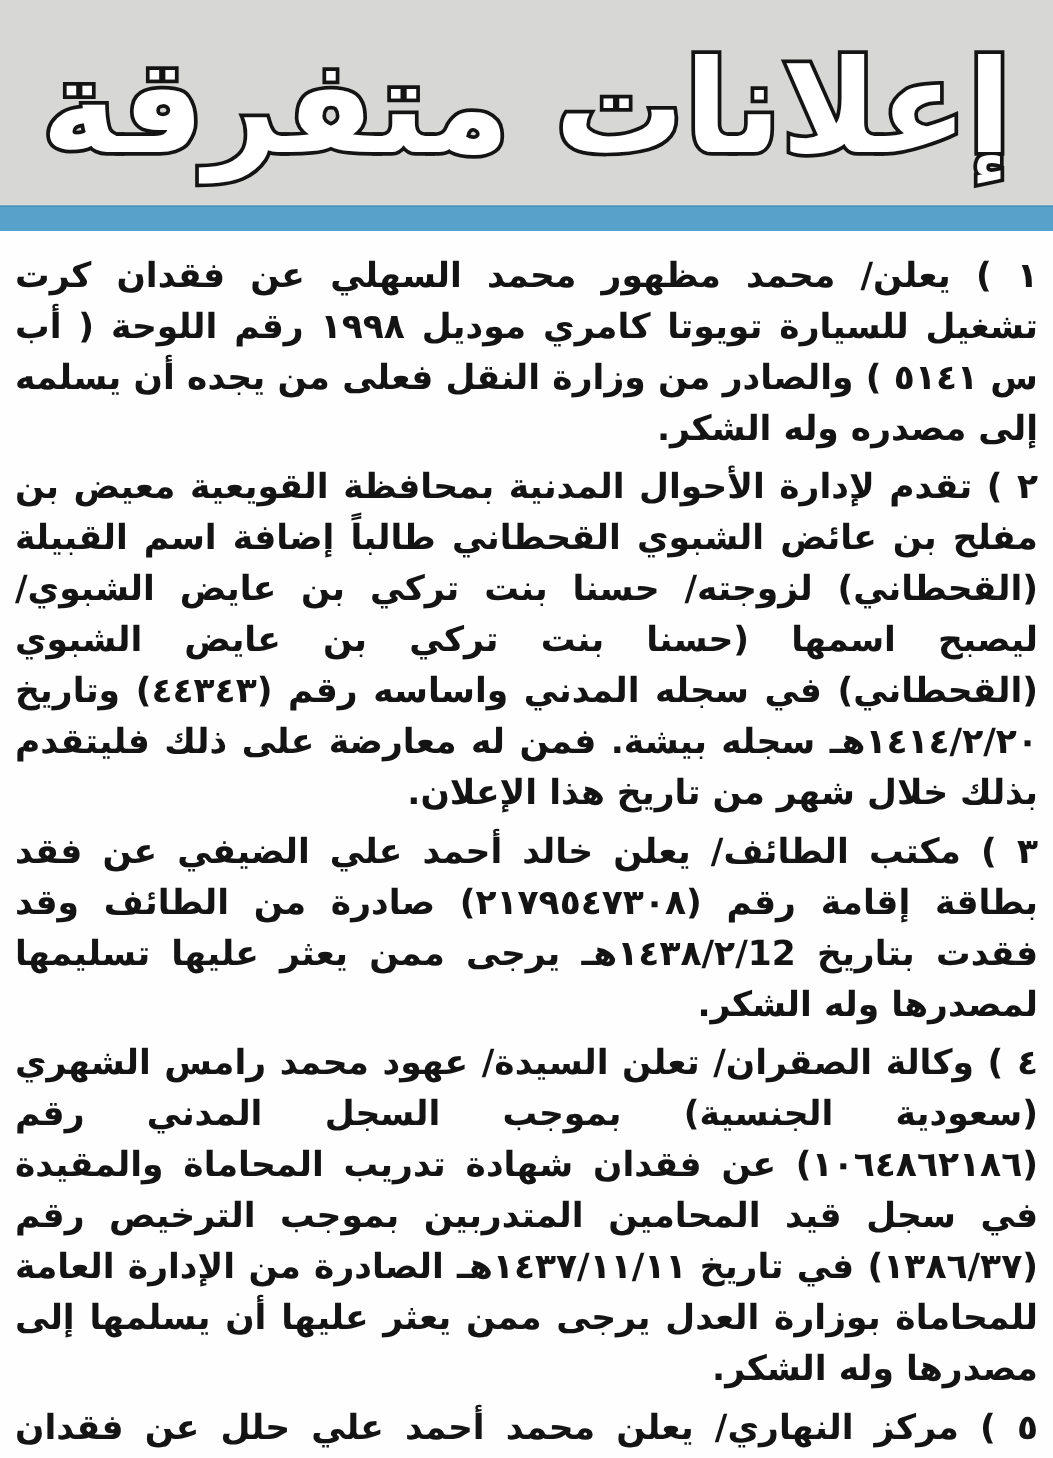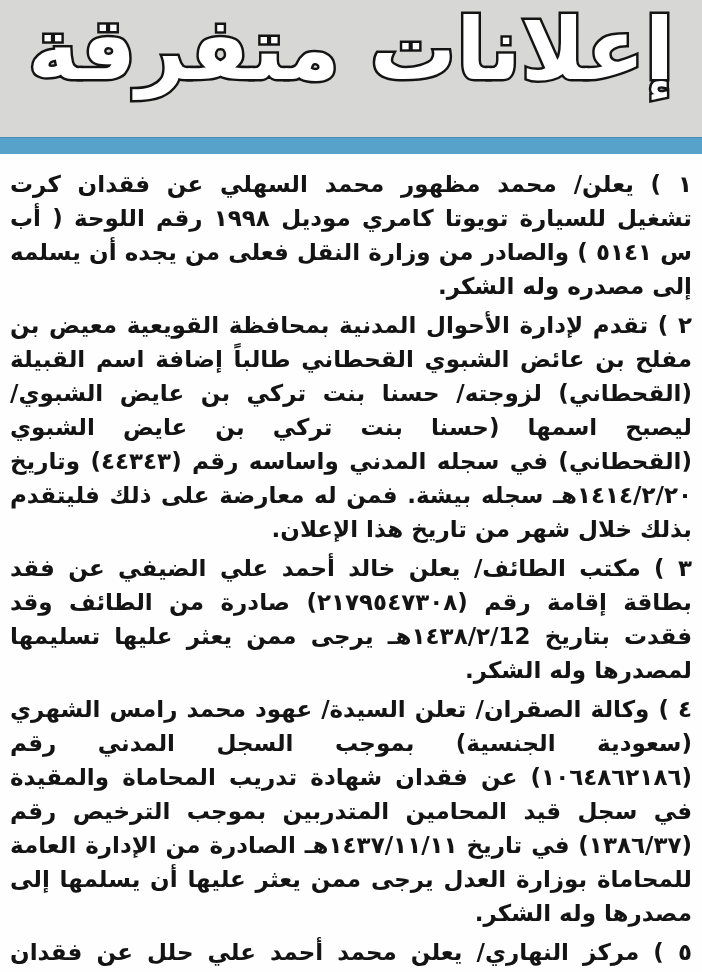--- a/index.html
+++ b/index.html
@@ -14,20 +14,21 @@
     height: 972px;
     background: #fefefe;
     overflow: hidden;
     direction: rtl;
   }
   
   .masthead {
     height: 137px;
     background: #d7d7d5;
     display: flex;
+    align-items: center;
     justify-content: center;
     overflow: hidden;
   }
   .masthead-title {
     direction: rtl;
     font-size: 86px;
     font-weight: bold;
     line-height: 1;
     color: #ffffff;
     -webkit-text-stroke: 5px #141414;

